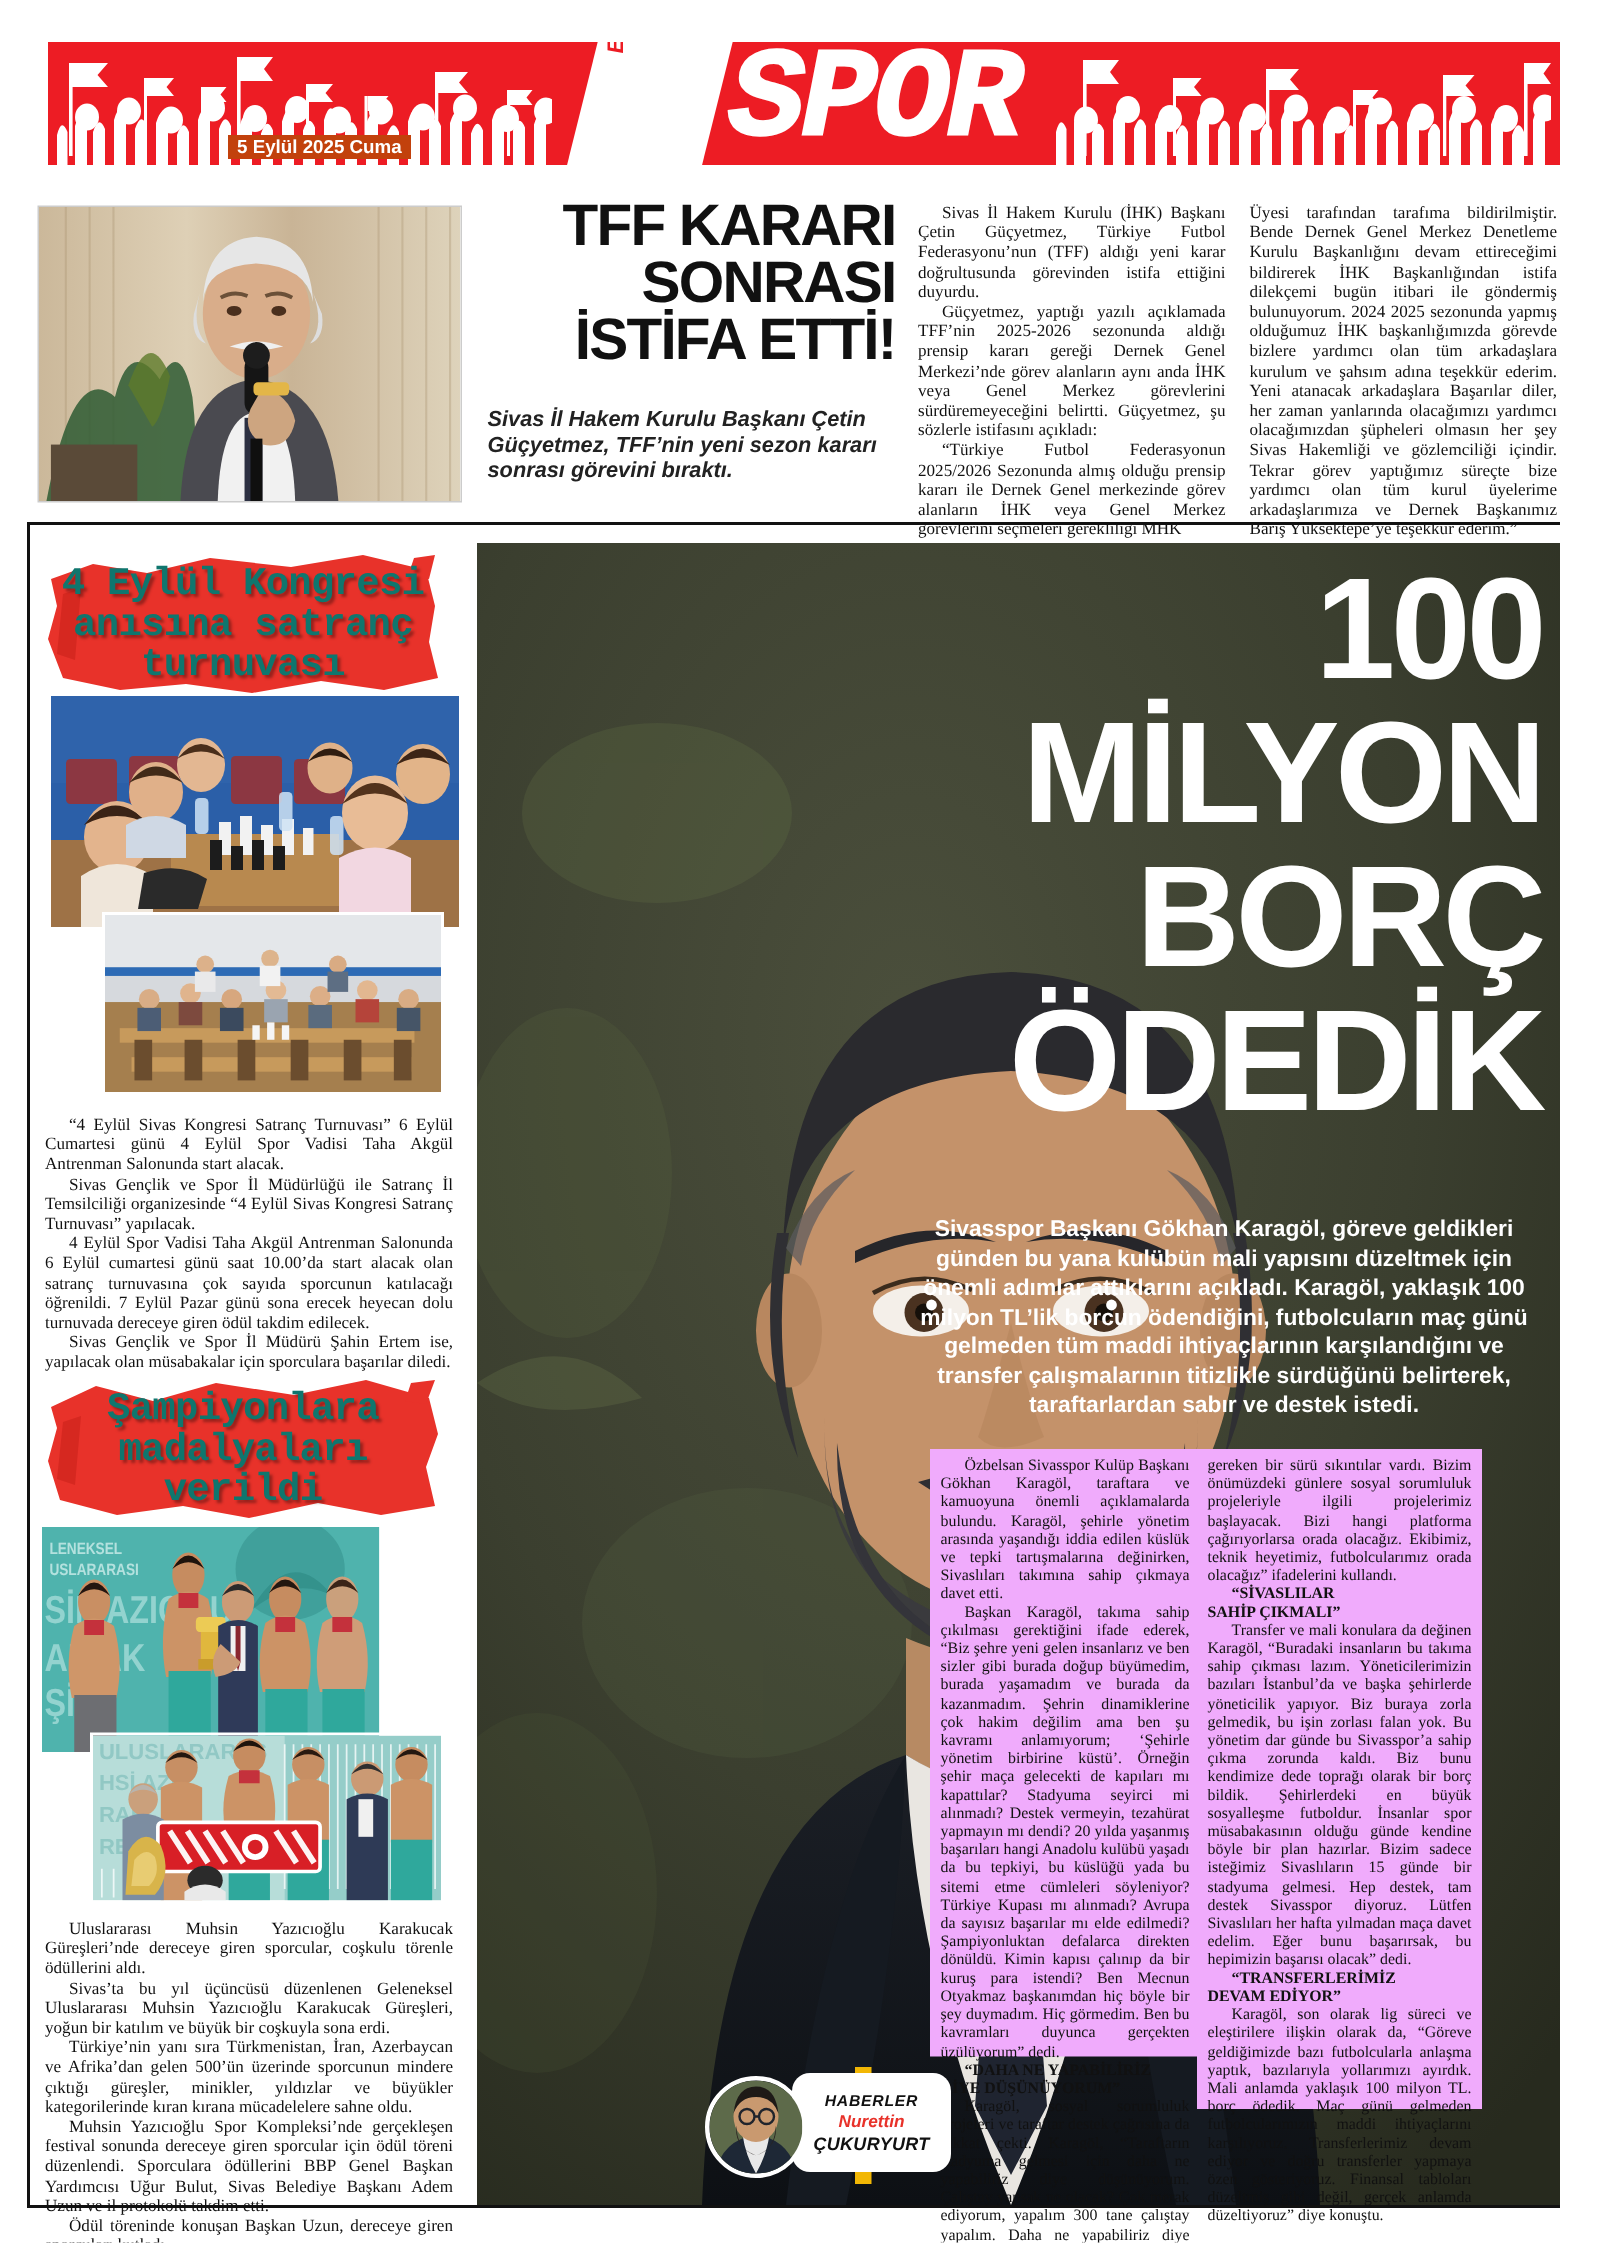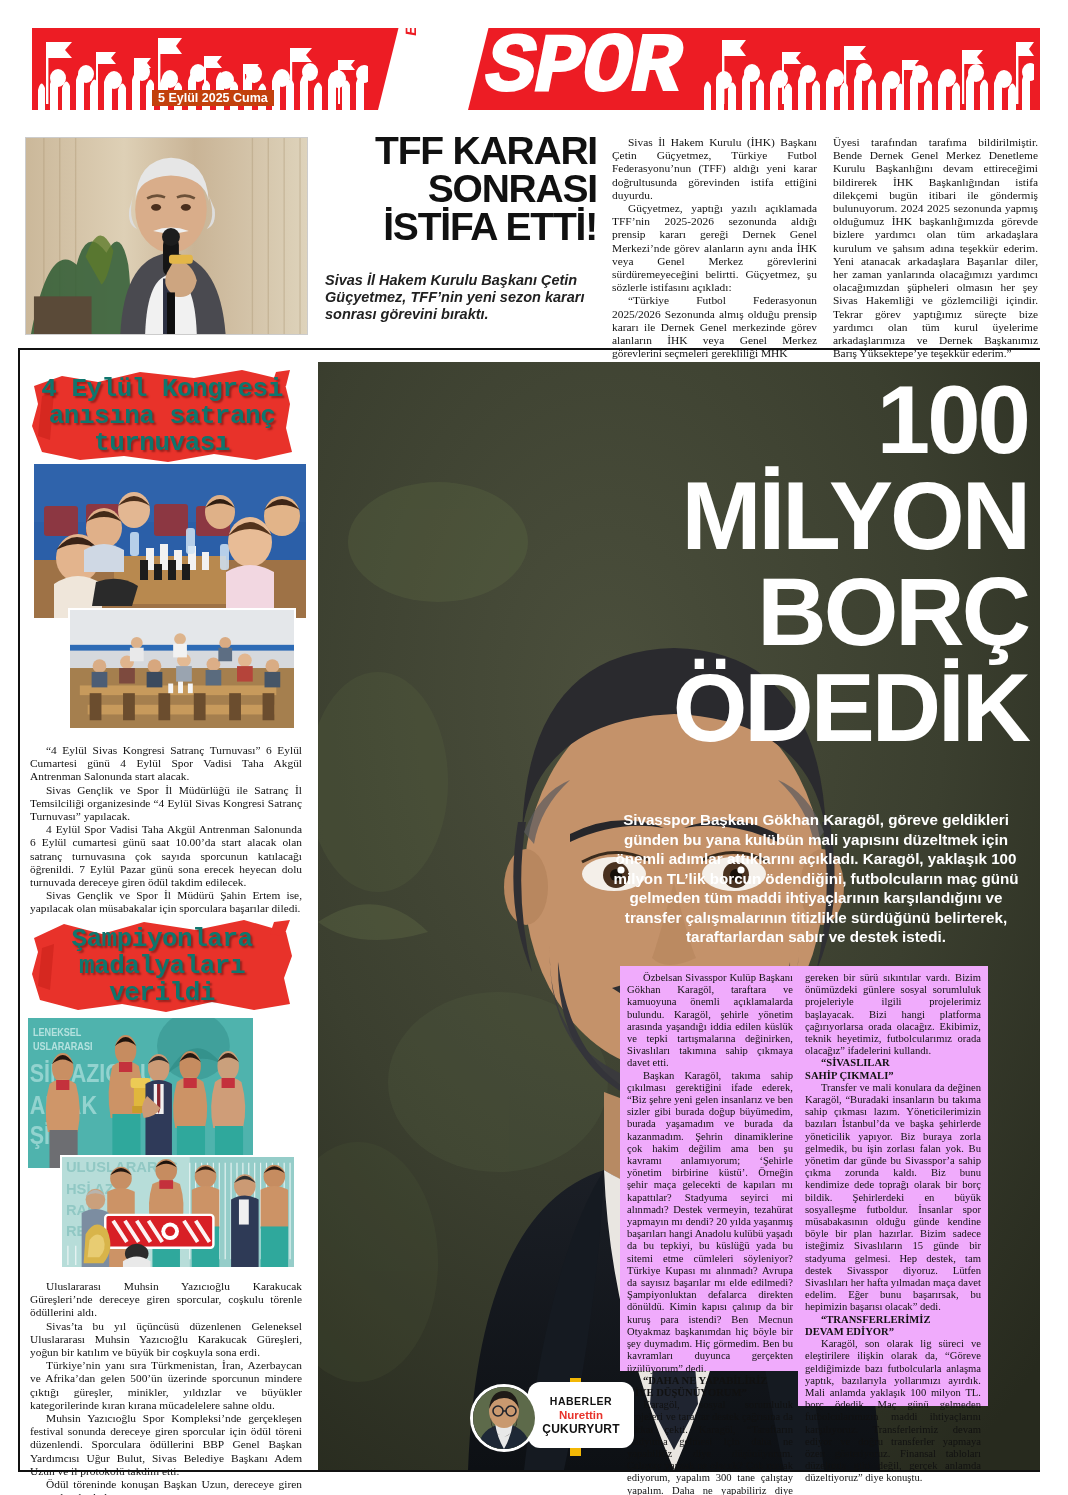--- a/index.html
+++ b/index.html
@@ -190,20 +190,21 @@
     z-index: 5;
     padding: 6px 7px 5px 7px;
   }
 
   
   .byline {
     position: absolute;
     left: 470px; top: 1378px;
     width: 168px; height: 78px;
     z-index: 9;
+    font-style: italic;
   }
   .byline-photo {
     position: absolute; left: 0; top: 6px;
     width: 68px; height: 68px;
     border-radius: 50%;
     overflow: hidden;
     border: 3px solid #fff;
   }
   .byline-bubble {
     position: absolute; left: 58px; top: 4px;

